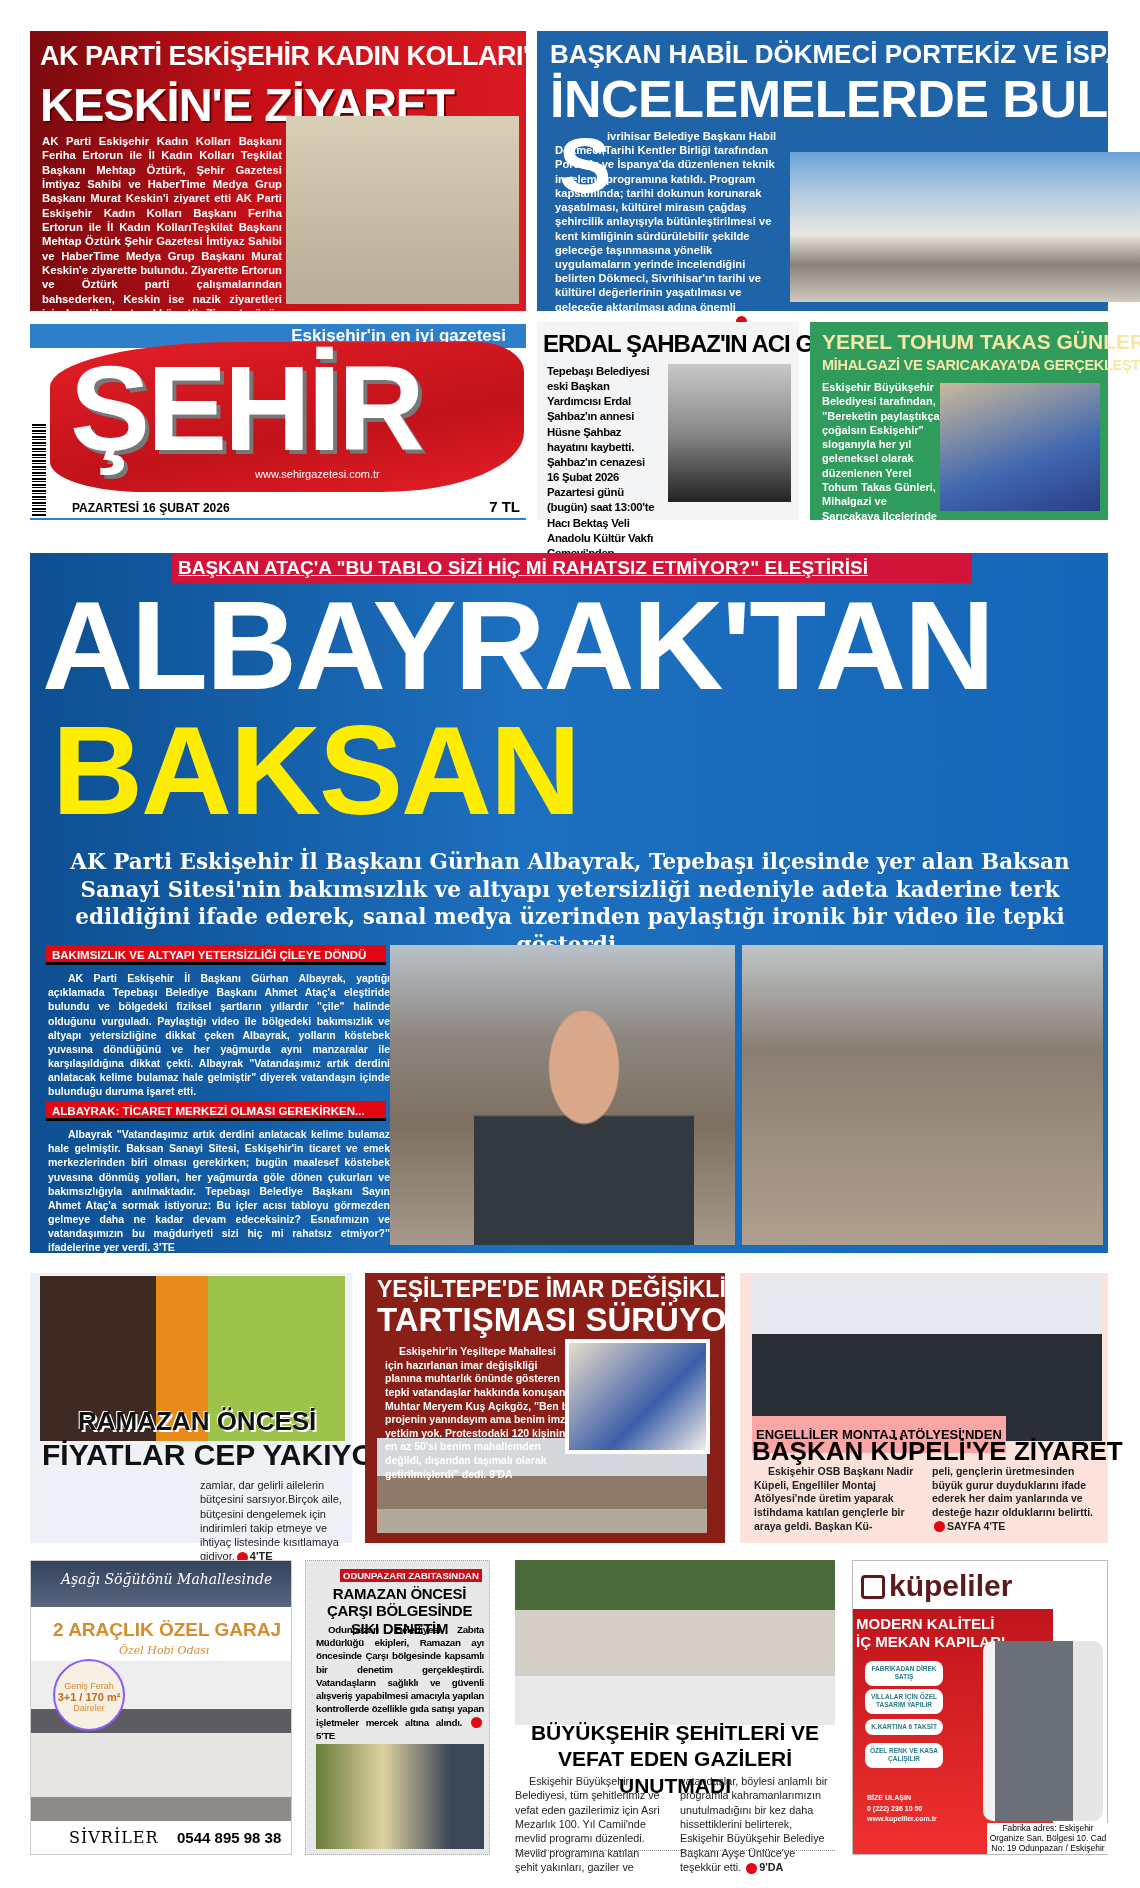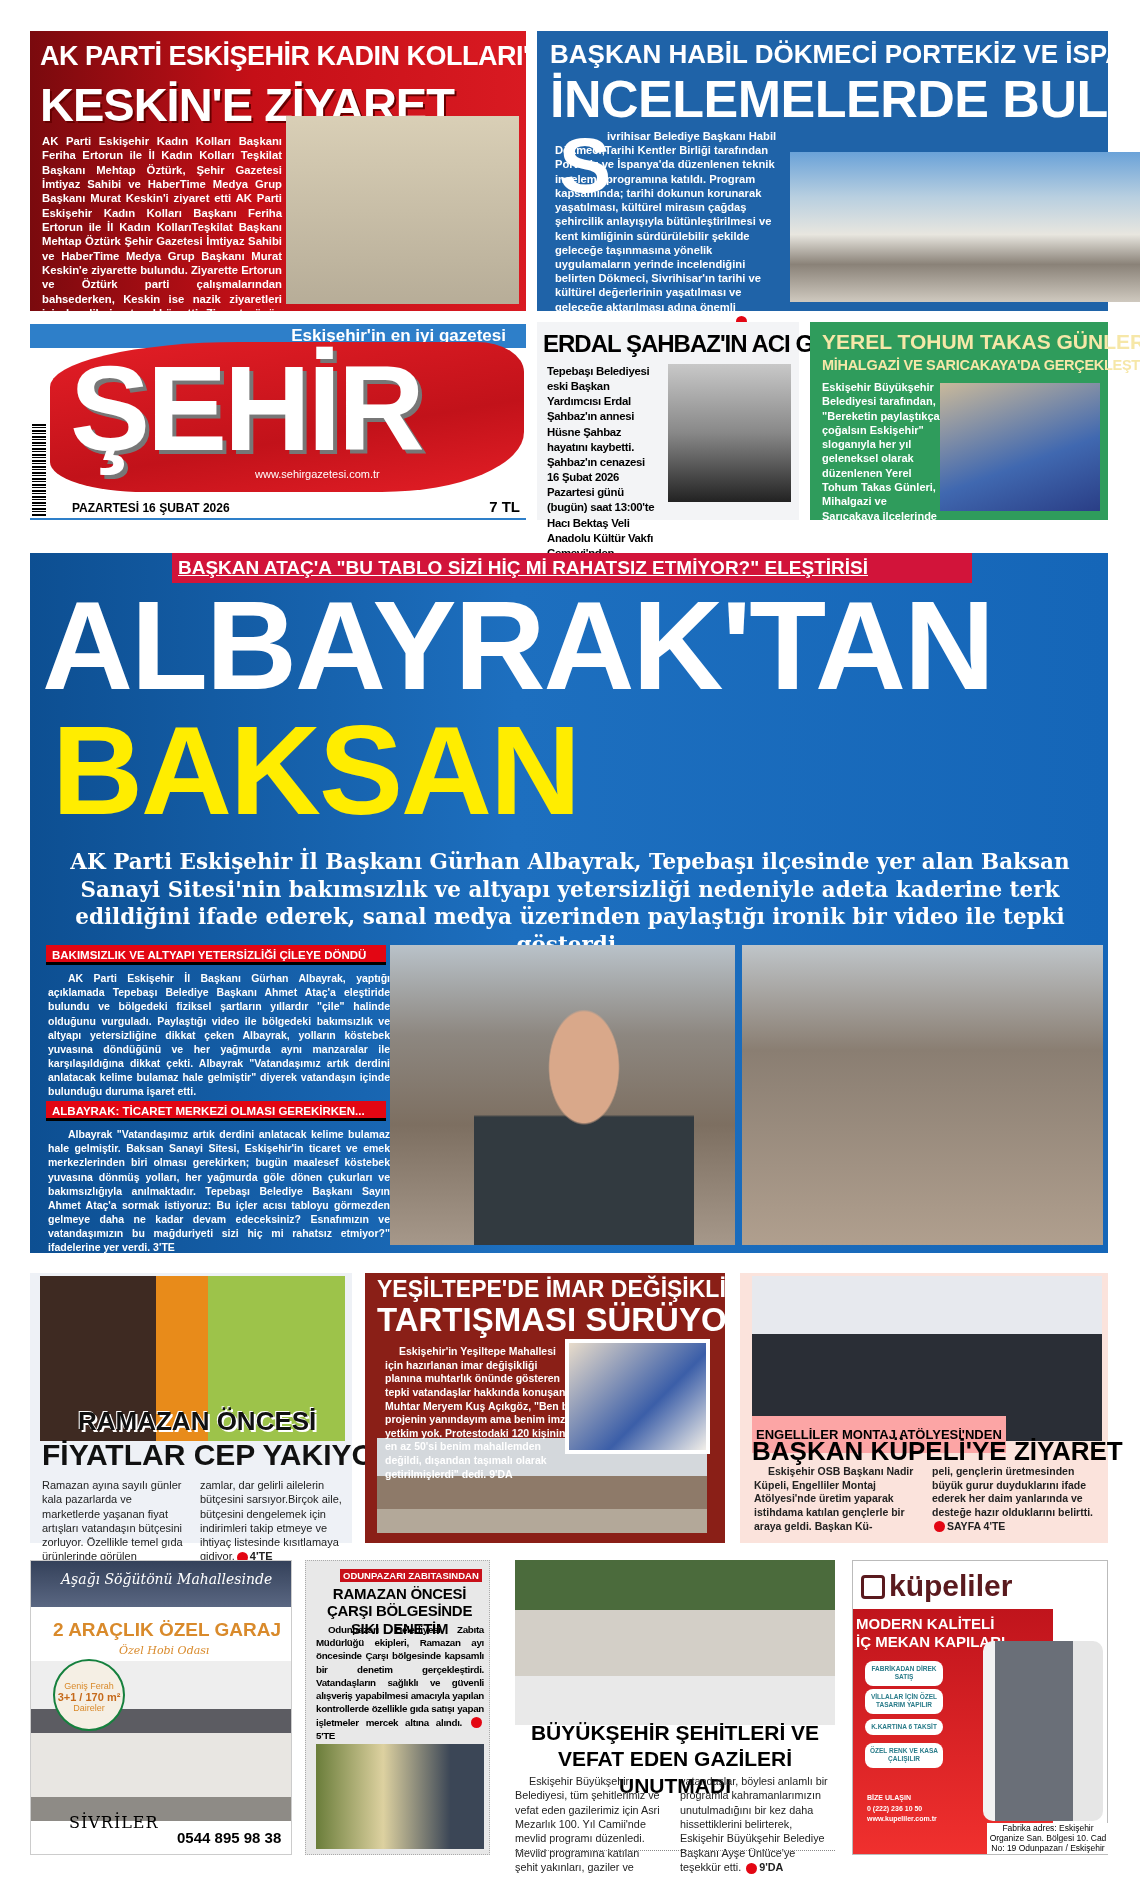--- a/index.html
+++ b/index.html
@@ -72,23 +72,23 @@
 #r3 .kick{position:absolute;left:12px;top:143px;background:#fca5a5;font-size:13px;font-weight:900;padding:11px 4px;white-space:nowrap}
 #r3 .h{position:absolute;left:12px;top:163px;font-size:26px;font-weight:900;white-space:nowrap}
 #r3 p{position:absolute;top:192px;font-size:10.5px;font-weight:bold;line-height:1.3;color:#222;width:174px}
 
 #ad1{left:30px;top:1560px;width:262px;height:295px;border:1px solid #ccc;background:#fff}
 #ad1 .top{position:absolute;left:0;top:0;width:260px;height:46px;background:linear-gradient(180deg,#34415a,#5a6782)}
 #ad1 .script{position:absolute;left:30px;top:10px;font-family:"DejaVu Serif",serif;font-style:italic;color:#fff;font-size:14px}
 #ad1 .big{position:absolute;left:22px;top:58px;font-size:19px;font-weight:900;color:#d98a2b;white-space:nowrap}
 #ad1 .script2{position:absolute;left:88px;top:83px;font-family:"DejaVu Serif",serif;font-style:italic;color:#d98a2b;font-size:11px}
 #ad1 .bld{left:0;top:100px;width:260px;height:160px;background:linear-gradient(180deg,#eeeeee 0 30%,#5c5c62 30% 45%,#e8e6e2 45% 85%,#8e8b86 85%)}
-#ad1 .circle{position:absolute;left:22px;top:98px;width:72px;height:72px;border-radius:50%;background:#f5efe4;border:2px solid #15803d;text-align:center;font-size:9px;padding-top:20px;color:#d98a2b}
+#ad1 .circle{position:absolute;left:22px;top:98px;width:72px;height:72px;border-radius:50%;background:#f5efe4;border:2px solid #8b5cf6;text-align:center;font-size:9px;padding-top:20px;color:#d98a2b}
 #ad1 .circle b{display:block;color:#c66a1a;font-size:11px}
-#ad1 .brand{position:absolute;left:38px;top:252px;font-family:"DejaVu Serif",serif;font-size:16px;letter-spacing:1px}
+#ad1 .brand{position:absolute;left:38px;top:267px;font-family:"DejaVu Serif",serif;font-size:16px;letter-spacing:1px}
 #ad1 .phone{position:absolute;left:146px;top:268px;font-size:15px;font-weight:900}
 #z{left:305px;top:1560px;width:185px;height:295px;background:#e8e8e8;border:1px dotted #aaa}
 #z .kick{position:absolute;left:34px;top:8px;background:#c8101a;color:#fff;font-size:9.5px;font-weight:900;padding:1px 3px;white-space:nowrap}
 #z .h{position:absolute;left:6px;top:24px;width:175px;font-size:15px;font-weight:900;text-align:center;line-height:1.15}
 #z p{position:absolute;left:10px;top:62px;width:168px;font-size:9.8px;font-weight:bold;line-height:1.35;text-align:justify;text-indent:12px}
 #z .ph{left:10px;top:183px;width:168px;height:105px;background:linear-gradient(90deg,#6a7d3a,#ddd1a0 40%,#3b4656 80%)}
 #sh{left:515px;top:1560px;width:320px;height:295px}
 #sh .ph{left:0;top:0;width:320px;height:165px;background:linear-gradient(180deg,#4b6b3c 0 30%,#d3cfc7 30% 70%,#e9e9e9 70%)}
 #sh .h{position:absolute;left:0;top:160px;width:320px;font-size:21px;font-weight:900;text-align:center;line-height:1.25;text-shadow:1px 1px 0 #fff}
 #sh p{position:absolute;top:214px;font-size:10.8px;color:#222;line-height:1.33;width:150px}
@@ -156,21 +156,20 @@
   <p class="col" style="top:574px">Albayrak "Vatandaşımız artık derdini anlatacak kelime bulamaz hale gelmiştir. Baksan Sanayi Sitesi, Eskişehir'in ticaret ve emek merkezlerinden biri olması gerekirken; bugün maalesef köstebek yuvasına dönmüş yolları, her yağmurda göle dönen çukurları ve bakımsızlığıyla anılmaktadır. Tepebaşı Belediye Başkanı Sayın Ahmet Ataç'a sormak istiyoruz: Bu içler acısı tabloyu görmezden gelmeye daha ne kadar devam edeceksiniz? Esnafımızın ve vatandaşımızın bu mağduriyeti sizi hiç mi rahatsız etmiyor?" ifadelerine yer verdi. 3'TE</p>
   <div class="photo p1"></div>
   <div class="photo p2"></div>
   <div class="photo p3"></div>
 </div>
 
 <div id="r1" class="abs">
   <div class="photo ph"></div>
   <div class="h1">RAMAZAN ÖNCESİ</div>
   <div class="h2">FİYATLAR CEP YAKIYOR</div>
-  <p style="left:12px">Ramazan ayına sayılı günler kala pazarlarda ve marketlerde yaşanan fiyat artışları vatandaşın bütçesini zorluyor. Özellikle temel gıda ürünlerinde görülen</p>
   <p style="left:170px"><span>zamlar, dar gelirli ailelerin bütçesini sarsıyor.Birçok aile, bütçesini dengelemek için indirimleri takip etmeye ve ihtiyaç listesinde kısıtlamaya gidiyor.</span><span class="ref-arrow"></span><b>4'TE</b></p>
 </div>
 
 <div id="r2" class="abs">
   <div class="h1">YEŞİLTEPE'DE İMAR DEĞİŞİKLİĞİ</div>
   <div class="h2">TARTIŞMASI SÜRÜYOR</div>
   <div class="photo ph2"></div>
   <p style="text-indent:14px"><span>Eskişehir'in Yeşiltepe Mahallesi için hazırlanan imar değişikliği planına muhtarlık önünde gösteren tepki vatandaşlar hakkında konuşan Muhtar Meryem Kuş Açıkgöz, "Ben bu projenin yanındayım ama benim imza yetkim yok. Protestodaki 120 kişinin en az 50'si benim mahallemden değildi, dışandan taşımalı olarak getirilmişlerdi" dedi.</span> <span>9'DA</span></p>
   <div class="photo ph1"></div>
 </div>

